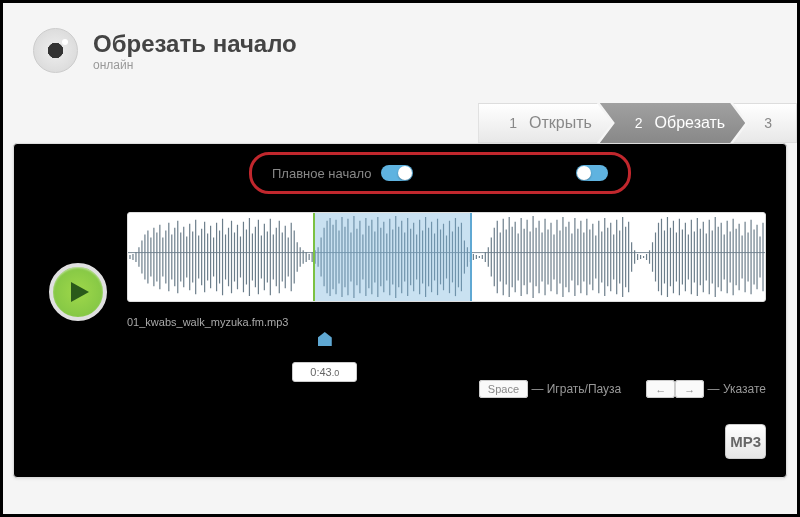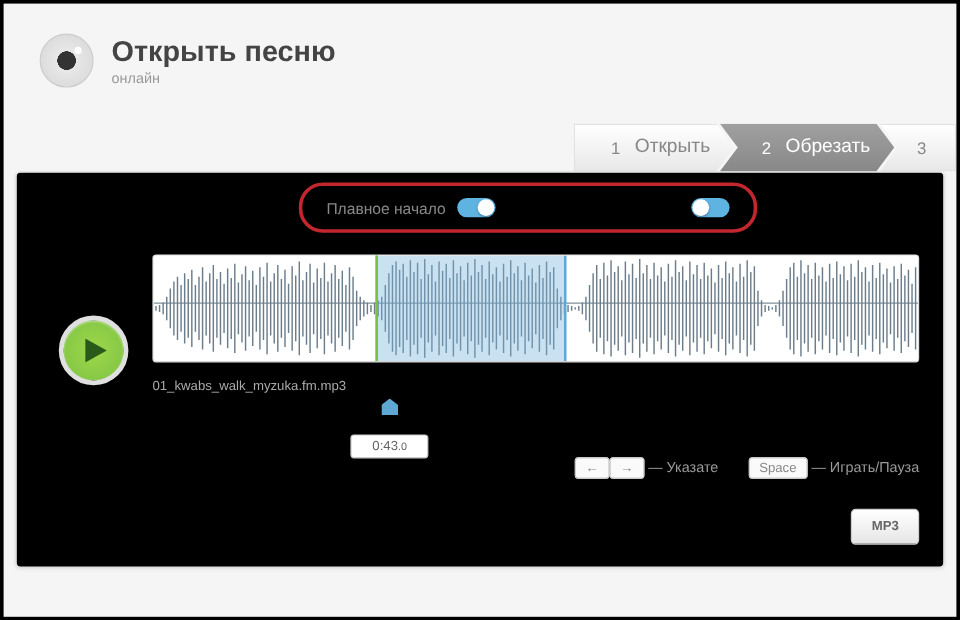--- a/index.html
+++ b/index.html
@@ -39,31 +39,31 @@
 
 .handles { position: relative; height: 40px; margin-top: 4px; }
 .handle { position: absolute; top: 0; }
 .handle-stem { width: 14px; height: 14px; background: #5fa8d3; margin: 0 auto; clip-path: polygon(50% 0, 100% 40%, 100% 100%, 0 100%, 0 40%); }
 .handle-label { background: #fff; border: 1px solid #ccc; border-radius: 3px; padding: 3px 17px; font-size: 11px; color: #666; margin-top: 16px; text-align: center; white-space: nowrap; }
 
 .hints { display: flex; justify-content: flex-end; padding: 0 20px 10px; gap: 25px; font-size: 12px; color: #999; }
 .key { border: 1px solid #ccc; border-radius: 3px; padding: 2px 8px; font-size: 11px; color: #888; background: #fafafa; box-shadow: 0 1px 1px rgba(0,0,0,0.1); }
 
 .footer { display: flex; justify-content: flex-end; padding: 18px 20px; }
-.format-btn { background: linear-gradient(to bottom, #fff, #e5e5e5); border: 1px solid #ccc; border-radius: 4px; padding: 8px 16px; font-size: 11px; color: #666; font-weight: bold; cursor: pointer; }
+.format-btn { background: linear-gradient(to bottom, #fff, #e5e5e5); border: 1px solid #ccc; border-radius: 4px; padding: 8px 4px; font-size: 15px; color: #666; font-weight: bold; cursor: pointer; }
 
 .small0 { font-size: 9px; }
 </style>
 </head>
 <body>
 
 <div class="header">
   <div class="logo"></div>
   <div class="title-block">
-    <h1>Открыть песню</h1>
+    <h1>Обрезать начало</h1>
     <div class="sub">онлайн</div>
   </div>
 </div>
 
 <div class="stepper">
   <div class="step step1">
     <span class="num">1</span>
     <span>Открыть</span>
   </div>
   <div class="step step2">
@@ -324,20 +324,20 @@
       <div class="handles">
         <div class="handle" id="hstart" style="left: calc(29% - 20px);">
           <div class="handle-stem"></div>
           <div class="handle-label"><span>0:43</span><span class="small0">.0</span></div>
         </div>
       </div>
     </div>
   </div>
 
   <div class="hints">
+    <div><span class="key">Space</span> — <span>Играть/Пауза</span></div>
     <div><span class="key">←</span><span class="key">→</span> — <span>Указате</span></div>
-    <div><span class="key">Space</span> — <span>Играть/Пауза</span></div>
   </div>
 
   <div class="footer">
     <button class="format-btn">MP3</button>
   </div>
 </div>
 
 </body></html>

